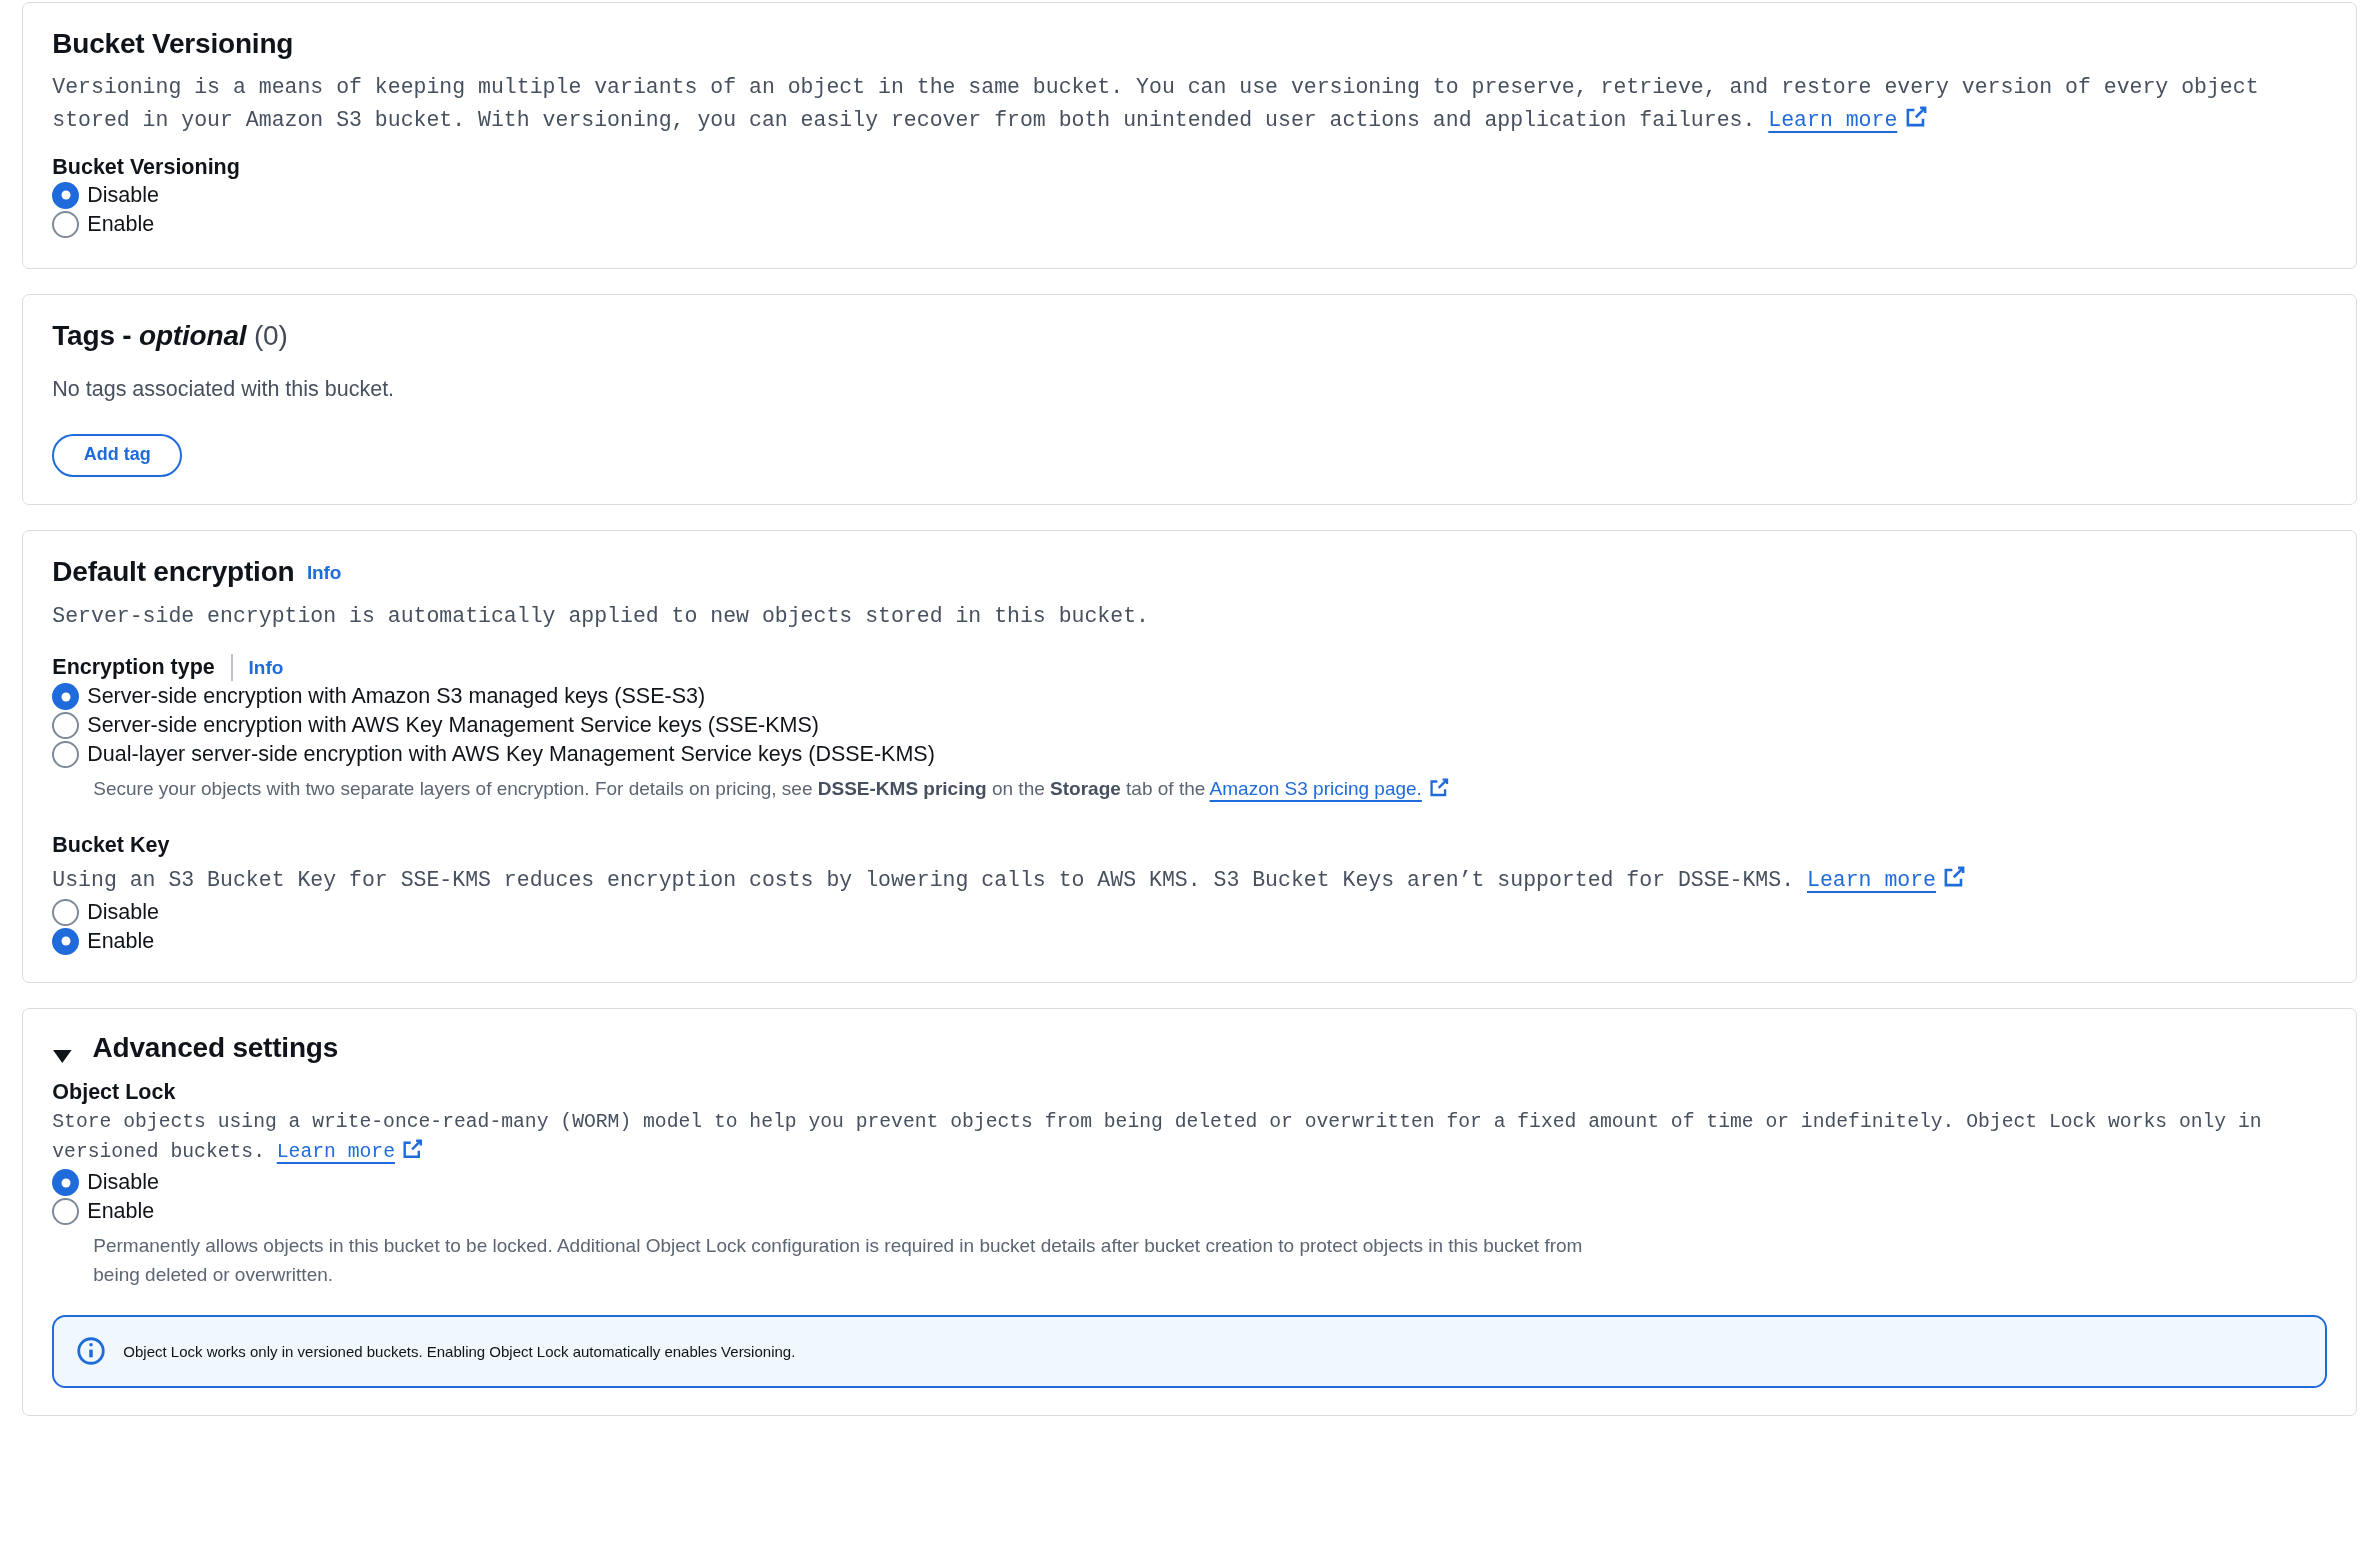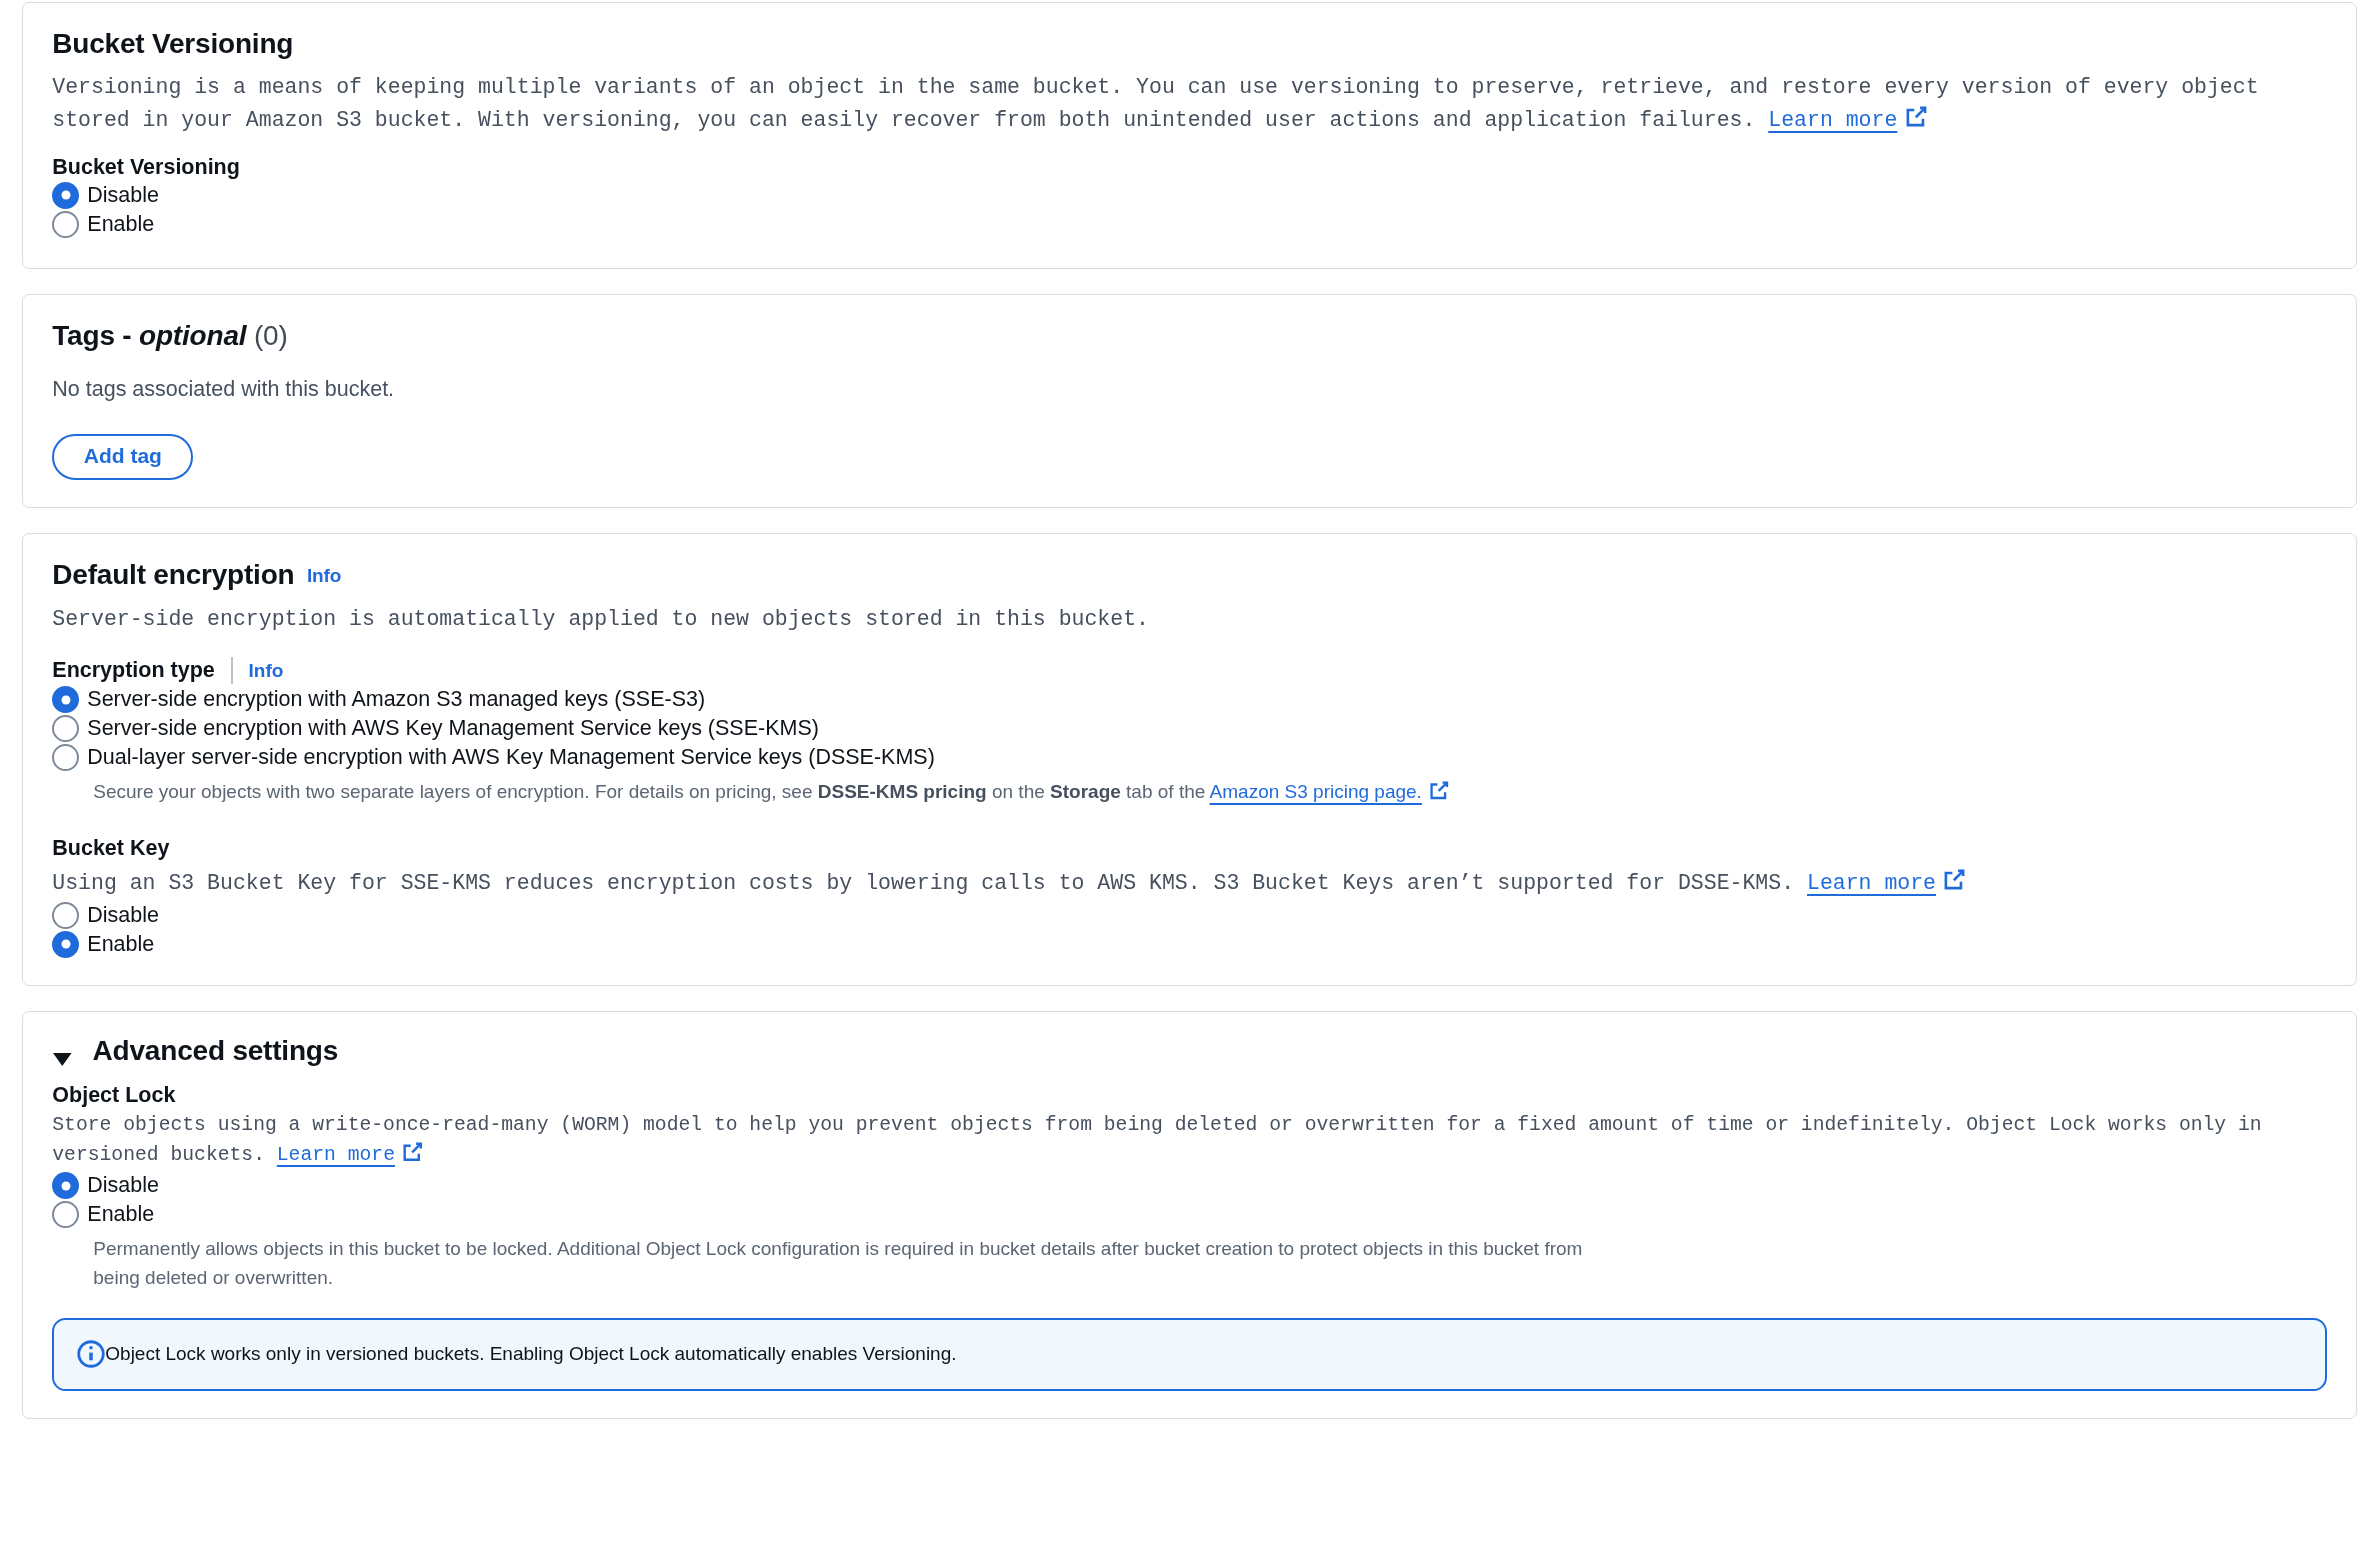--- a/index.html
+++ b/index.html
@@ -54,36 +54,36 @@
   }
   .sub-desc{
     margin:5.4px 0 0 41px;font-size:19px;line-height:29.5px;color:#5b6573;
   }
   .sub-desc b{font-weight:700;color:#46505e;}
   .sub-desc .learn span{text-underline-offset:4.5px;}
   .empty-text{margin-top:23px;font-size:21.5px;color:#46505e;}
   .add-btn{
     display:inline-block;margin-top:32px;
     border:2.7px solid var(--accent);border-radius:893px;background:#fff;
-    color:var(--accent);font-family:inherit;font-size:21px;font-weight:700;
+    color:var(--accent);font-family:inherit;font-size:18px;font-weight:700;
     padding:8px 29.5px 9.8px 29.5px;cursor:pointer;
   }
   .type-row{display:flex;align-items:center;margin-top:21.5px;}
   .type-row .vdiv{width:1.8px;height:27px;background:#b9c0ca;margin:0 16px;}
   .type-row .info-link{margin-left:0;vertical-align:baseline;}
   .group-gap{margin-top:30px;}
   .adv-header{
     display:flex;align-items:flex-end;gap:19.7px;
     font-size:28px;font-weight:700;letter-spacing:-0.2px;cursor:pointer;width:max-content;
   }
   .caret{flex:none;margin-top:3.6px;}
   .alert{
-    display:flex;align-items:center;
+    display:flex;align-items:center;gap:18px;
     border:2.7px solid var(--accent);border-radius:13.4px;background:var(--alert-bg);
-    min-height:73px;padding:10.7px 23px;font-size:19px;color:#0f141a;
+    min-height:73px;padding:10.7px 23px;font-size:15px;color:#0f141a;
   }
   .alert .info-icon{flex:none;display:flex;}
   .card .alert{margin-top:25px;}
   .objlock-sub{max-width:1519px;}
 </style>
 </head>
 <body>
 
 <main class="page">
 

